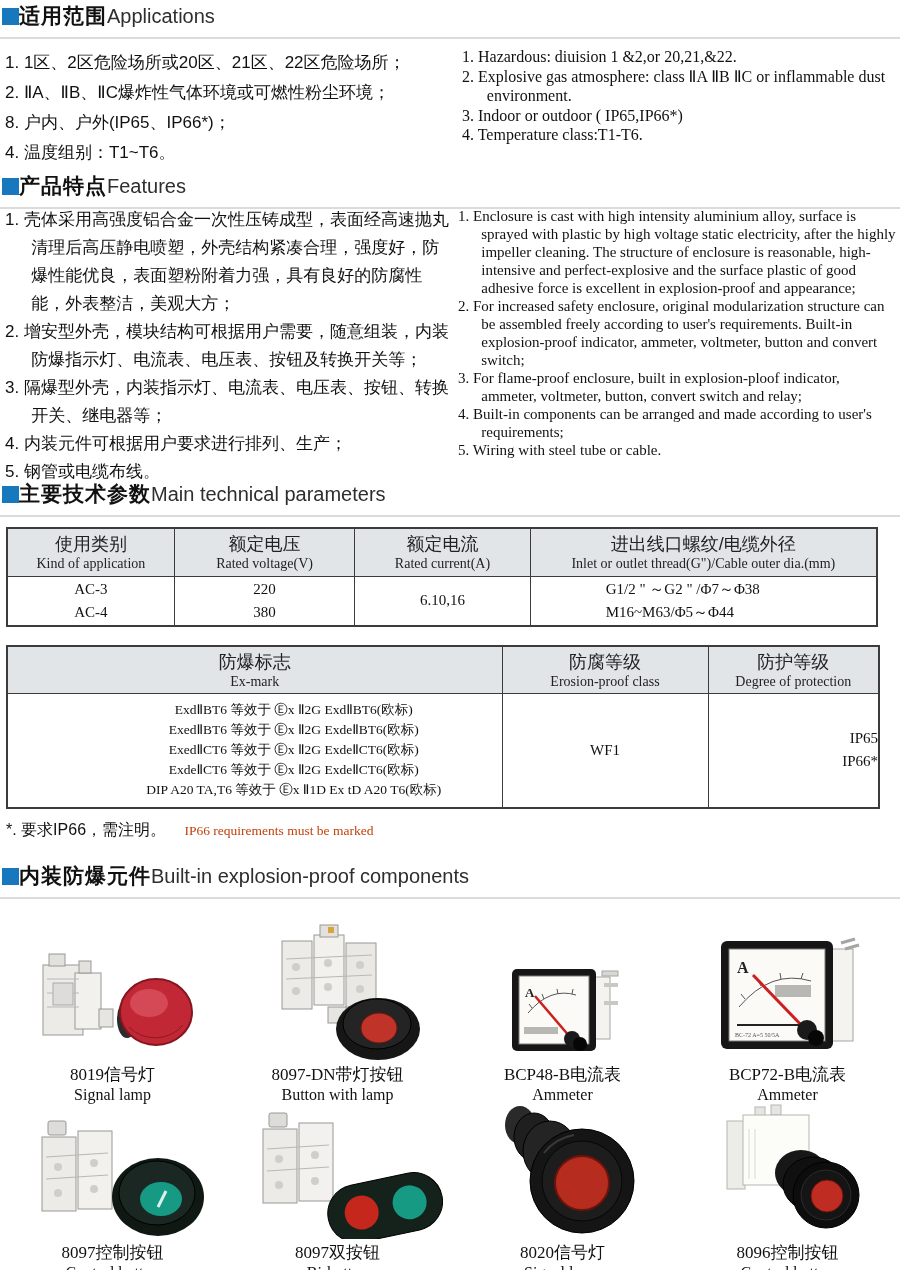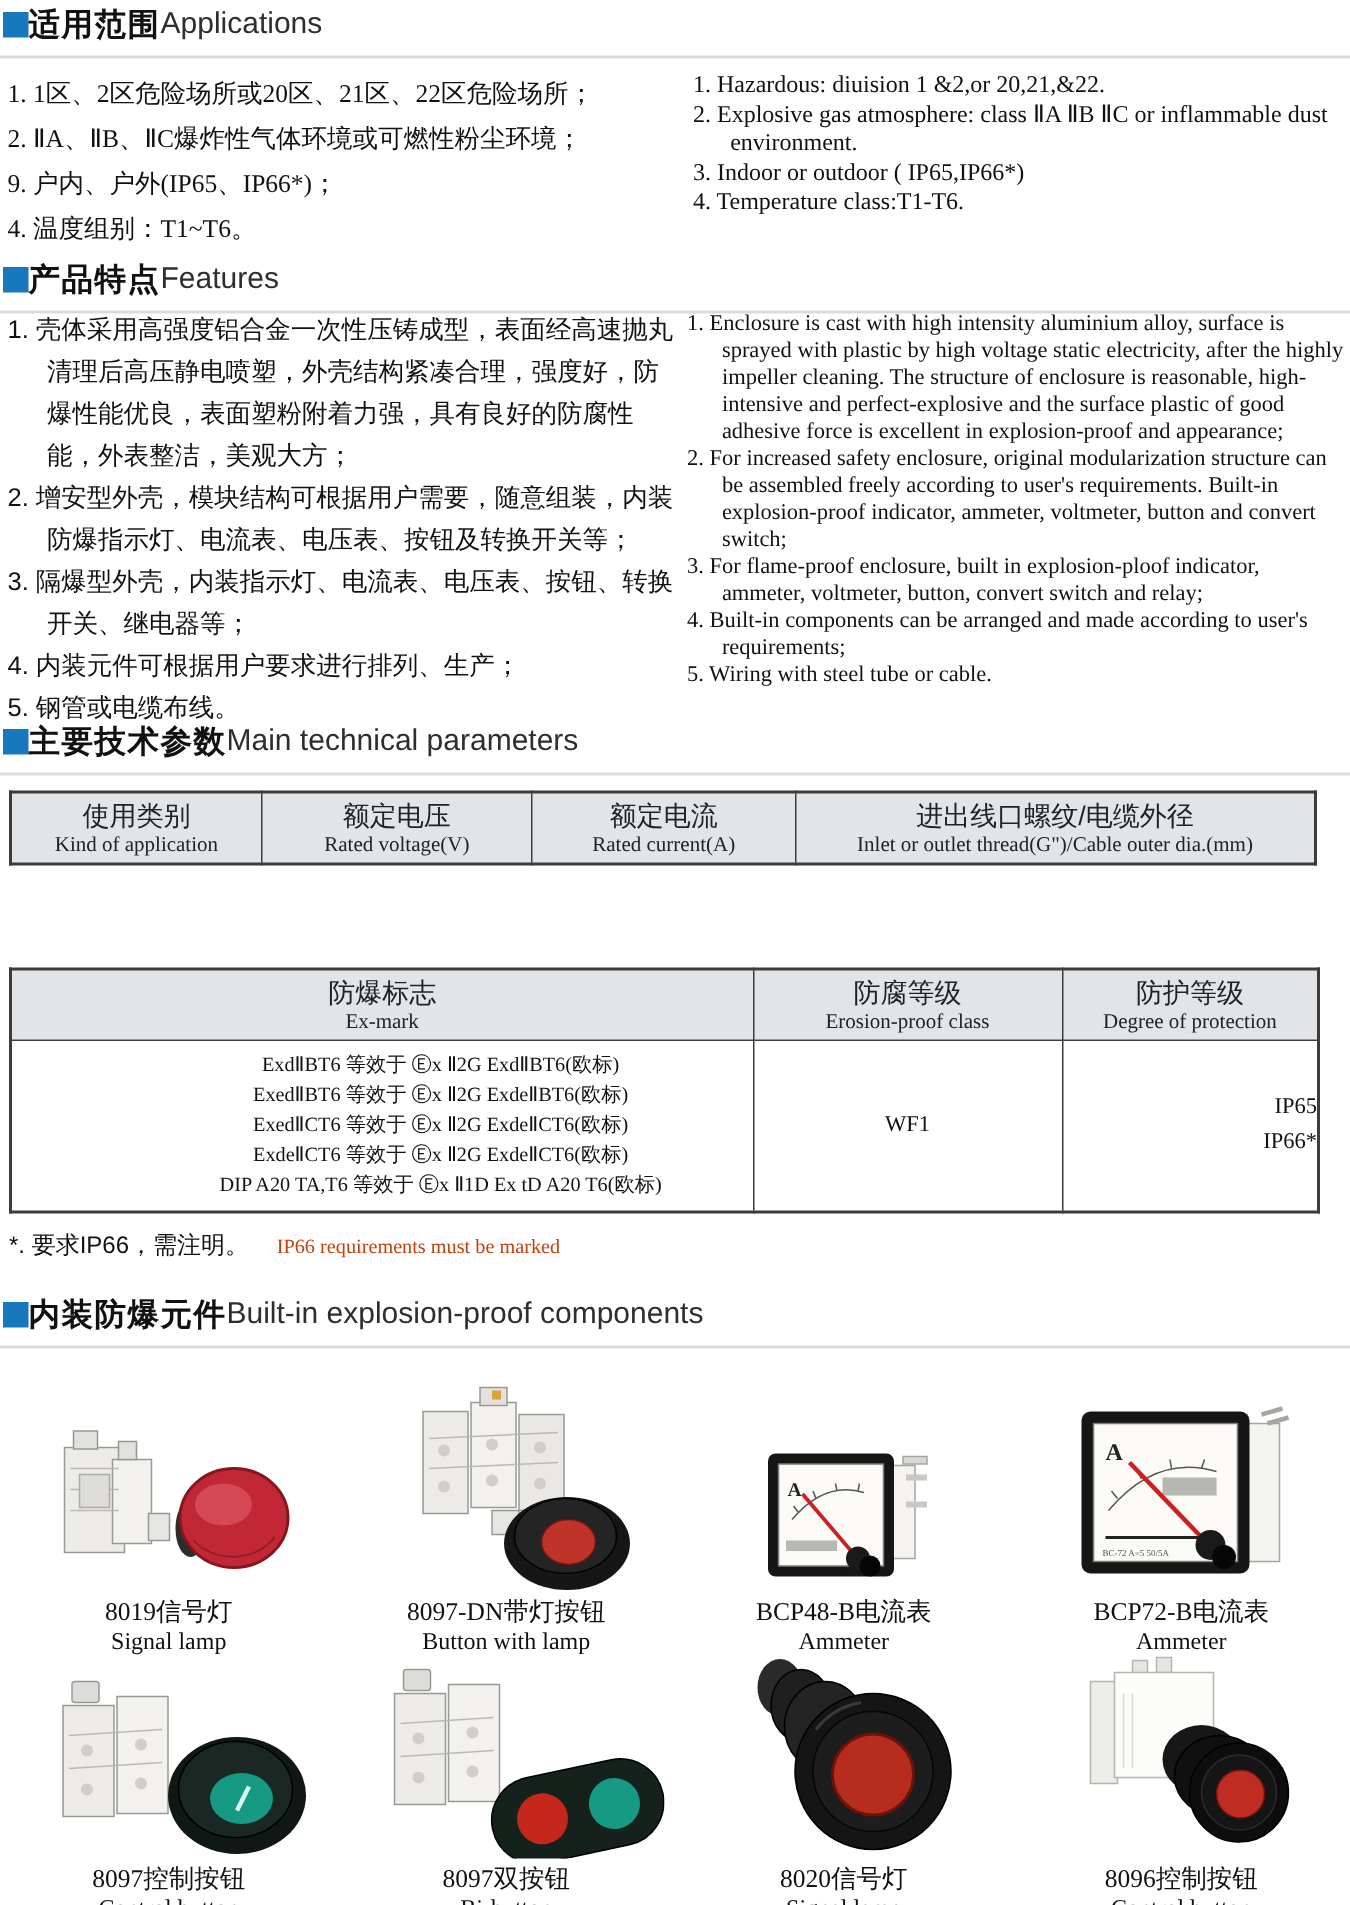--- a/index.html
+++ b/index.html
@@ -48,24 +48,24 @@
 </head>
 <body>
 
 <div class="section" style="top:0;">
   <div class="section-header">
     <span class="bullet"></span>
     <span class="title-cn">适用范围</span>
     <span class="title-en">Applications</span>
   </div>
 </div>
-<div class="col-cn" style="top:48px; left:5px; width:450px;font-family:Liberation Serif, serif;">
+<div class="col-cn" style="top:48px; left:5px; width:450px;">
   <div class="li">1. 1区、2区危险场所或20区、21区、22区危险场所；</div>
   <div class="li">2. ⅡA、ⅡB、ⅡC爆炸性气体环境或可燃性粉尘环境；</div>
-  <div class="li">9. 户内、户外(IP65、IP66*)；</div>
+  <div class="li">8. 户内、户外(IP65、IP66*)；</div>
   <div class="li">4. 温度组别：T1~T6。</div>
 </div>
 <div class="col-en" style="top:47px; left:462px; width:432px;">
   <div class="li">1. Hazardous: diuision 1 &amp;2,or 20,21,&amp;22.</div>
   <div class="li">2. Explosive gas atmosphere: class ⅡA ⅡB ⅡC or inflammable dust environment.</div>
   <div class="li">3. Indoor or outdoor ( IP65,IP66*)</div>
   <div class="li">4. Temperature class:T1-T6.</div>
 </div>
 
 <div class="section" style="top:170px;">
@@ -116,20 +116,37 @@
       <span class="th-en">Rated voltage(V)</span>
     </th>
     <th>
       <span class="th-cn">额定电流</span>
       <span class="th-en">Rated current(A)</span>
     </th>
     <th>
       <span class="th-cn">进出线口螺纹/电缆外径</span>
       <span class="th-en">Inlet or outlet thread(G")/Cable outer dia.(mm)</span>
     </th>
+  </tr>
+  <tr style="height:50px;">
+    <td>
+      <span class="val" style="display:block;">AC-3</span>
+      <span class="val" style="display:block;">AC-4</span>
+    </td>
+    <td>
+      <span class="val" style="display:block;">220</span>
+      <span class="val" style="display:block;">380</span>
+    </td>
+    <td>
+      <span class="val">6.10,16</span>
+    </td>
+    <td style="text-align:left; padding-left:75px;">
+      <span class="val" style="display:block;">G1/2 " ～G2 " /Φ7～Φ38</span>
+      <span class="val" style="display:block;">M16~M63/Φ5～Φ44</span>
+    </td>
   </tr>
 </tbody>
   </table>
 
 <table class="ptable" style="top:645px;">
   <colgroup>
       <col style="width:495px">
       <col style="width:206px">
       <col style="width:171px">
     </colgroup>

